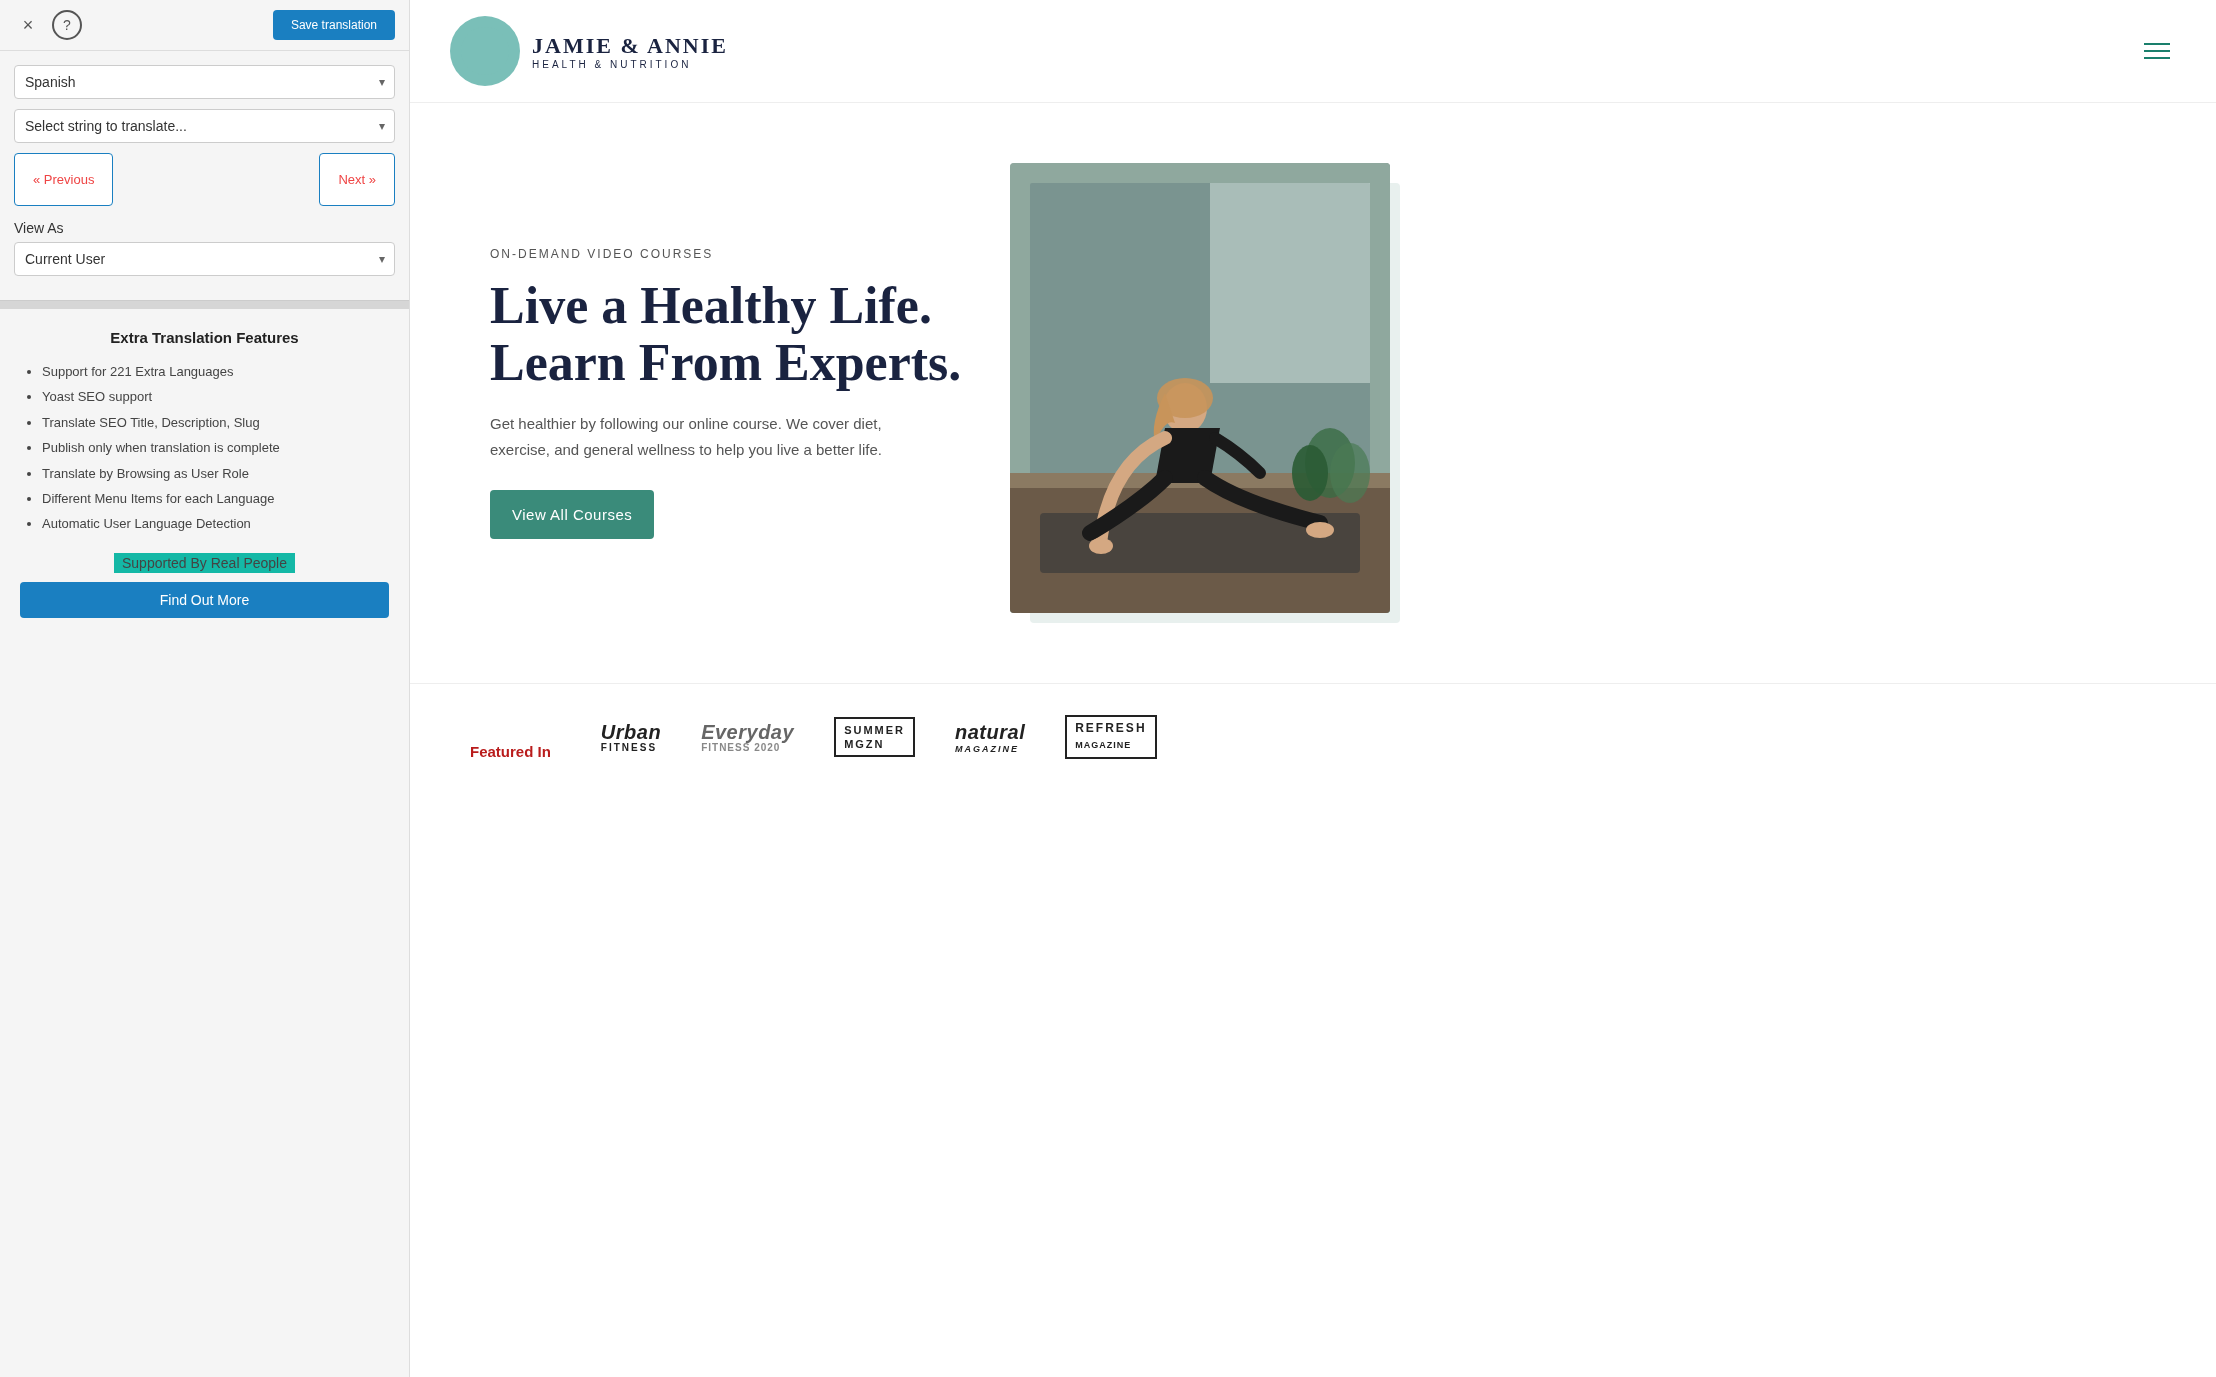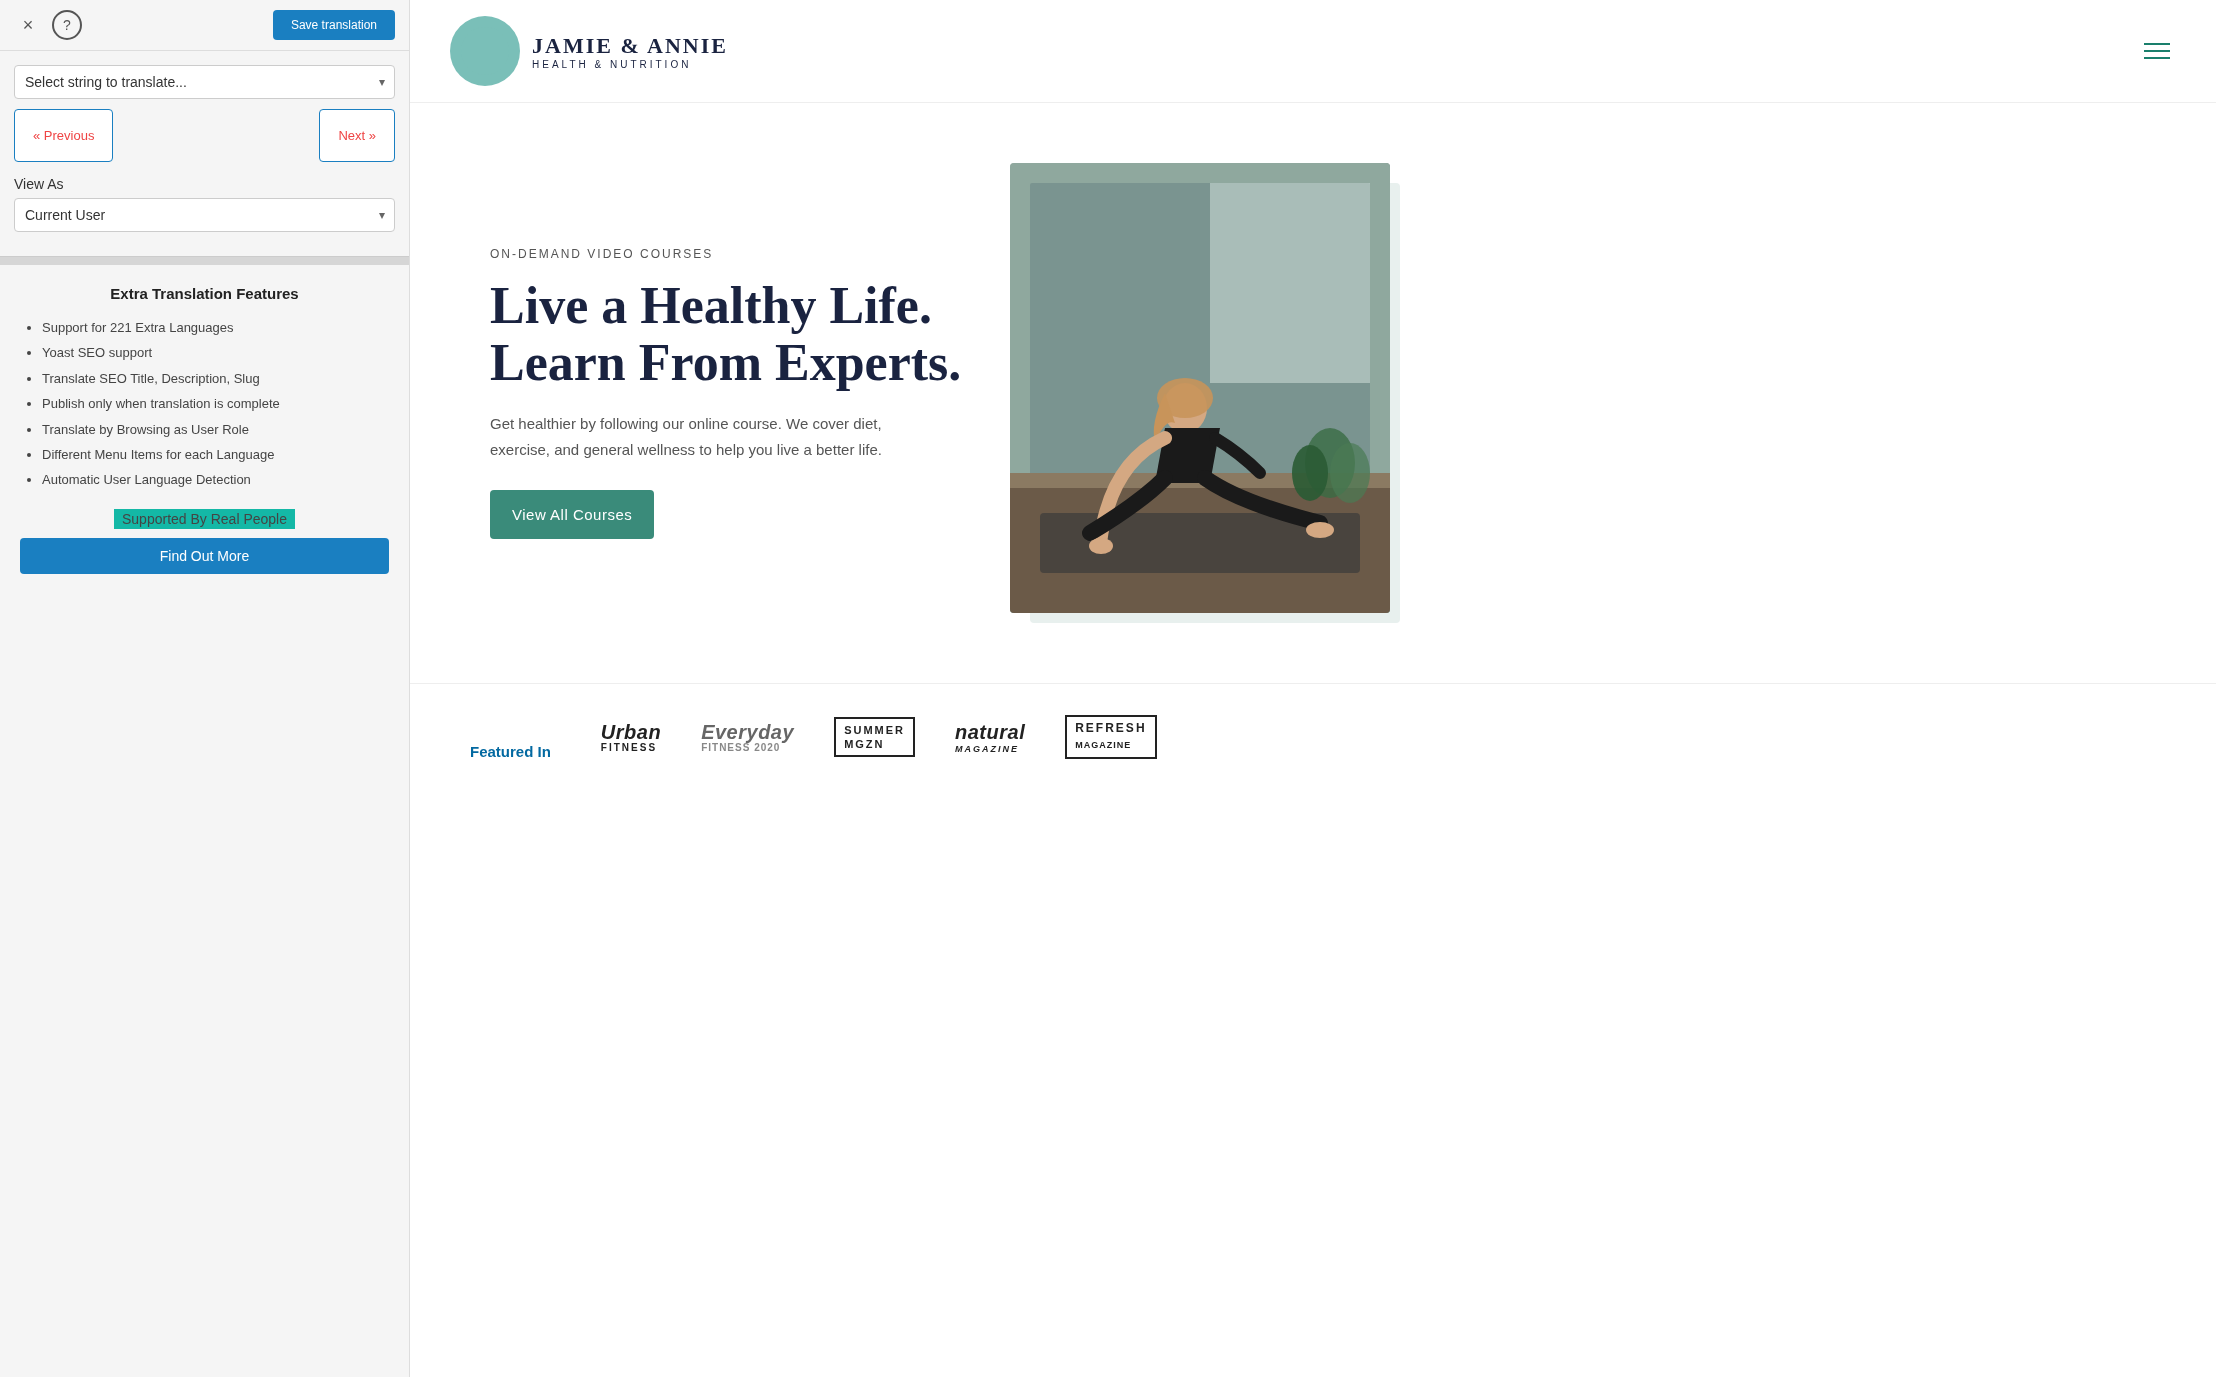--- a/index.html
+++ b/index.html
@@ -233,21 +233,21 @@
 
     
     .featured-section {
       padding: 30px 60px;
       border-top: 1px solid #eee;
       display: flex;
       align-items: center;
       gap: 50px;
     }
     .featured-label {
-      font-size: 15px; font-weight: 600; color: #0369a1;
+      font-size: 15px; font-weight: 600; color: #b91c1c;
       white-space: nowrap;
       margin-top: 29px;
     }
     .featured-logos {
       display: flex;
       align-items: center;
       gap: 40px;
       flex-wrap: wrap;
     }
     .featured-logo {
@@ -277,20 +277,27 @@
 <div class="left-panel">
   <div class="left-top-bar">
     <div style="display:flex;align-items:center;gap:10px;">
       <button class="close-btn">×</button>
       <button class="help-btn">?</button>
     </div>
     <button class="save-translation-btn">Save translation</button>
   </div>
 
   <div class="left-controls">
+    <div class="select-wrapper">
+      <select>
+        <option>Spanish</option>
+        <option>French</option>
+        <option>German</option>
+      </select>
+    </div>
     <div class="select-wrapper">
       <select>
         <option value="" disabled="" selected="">Select string to translate...</option>
       </select>
     </div>
     <div class="nav-buttons">
       <button class="nav-btn">« Previous</button>
       <button class="nav-btn">Next »</button>
     </div>
   </div>

